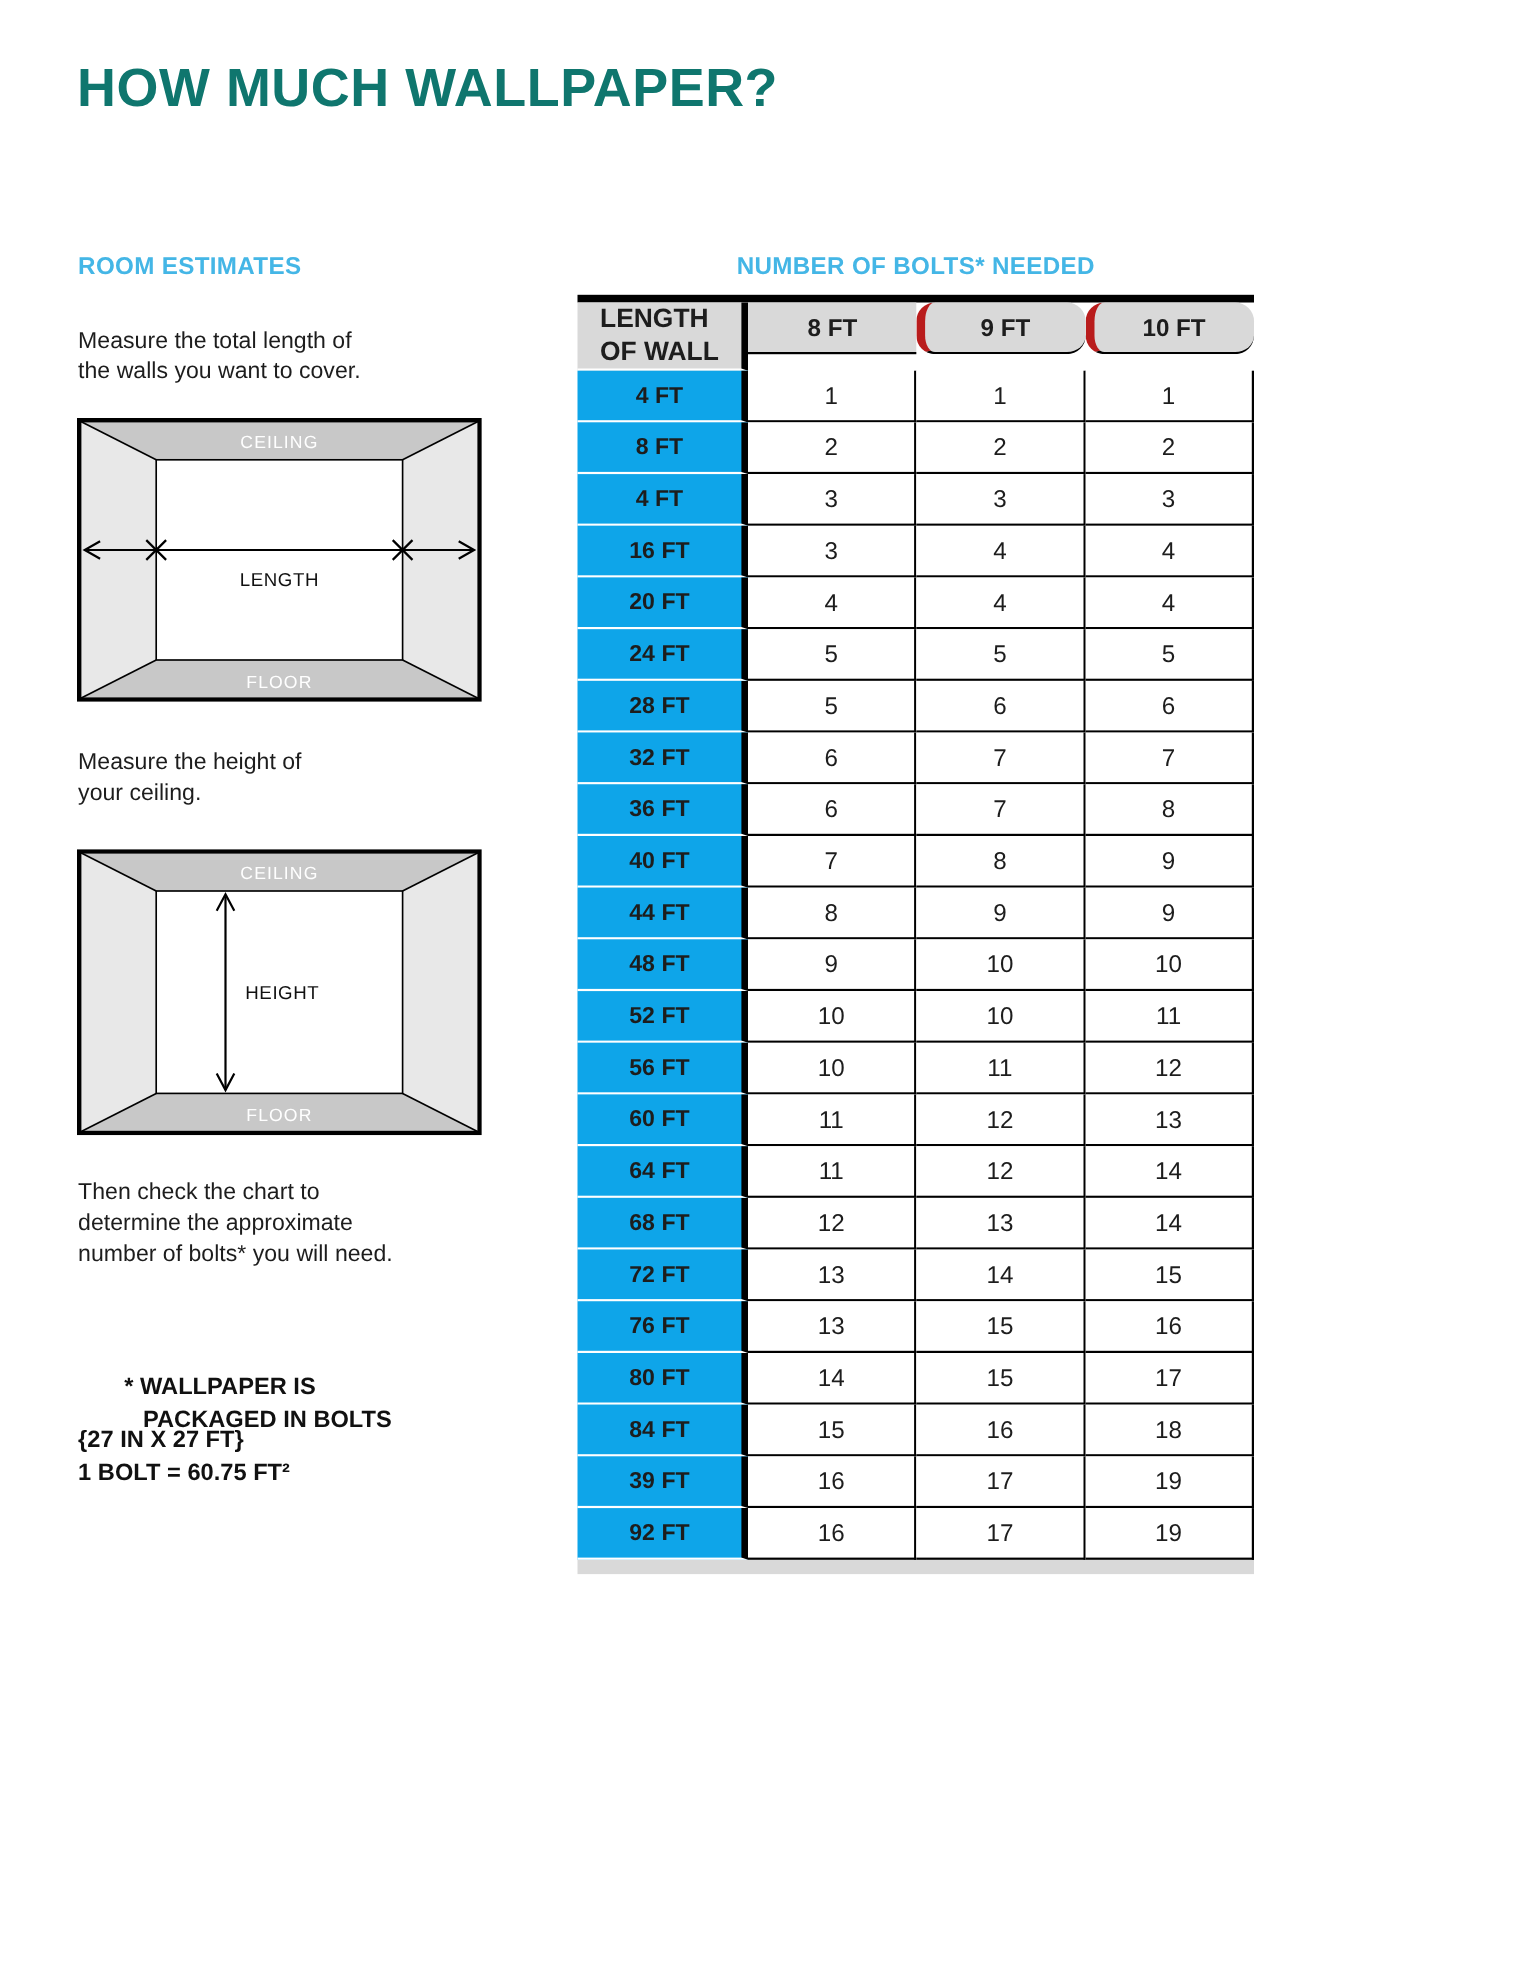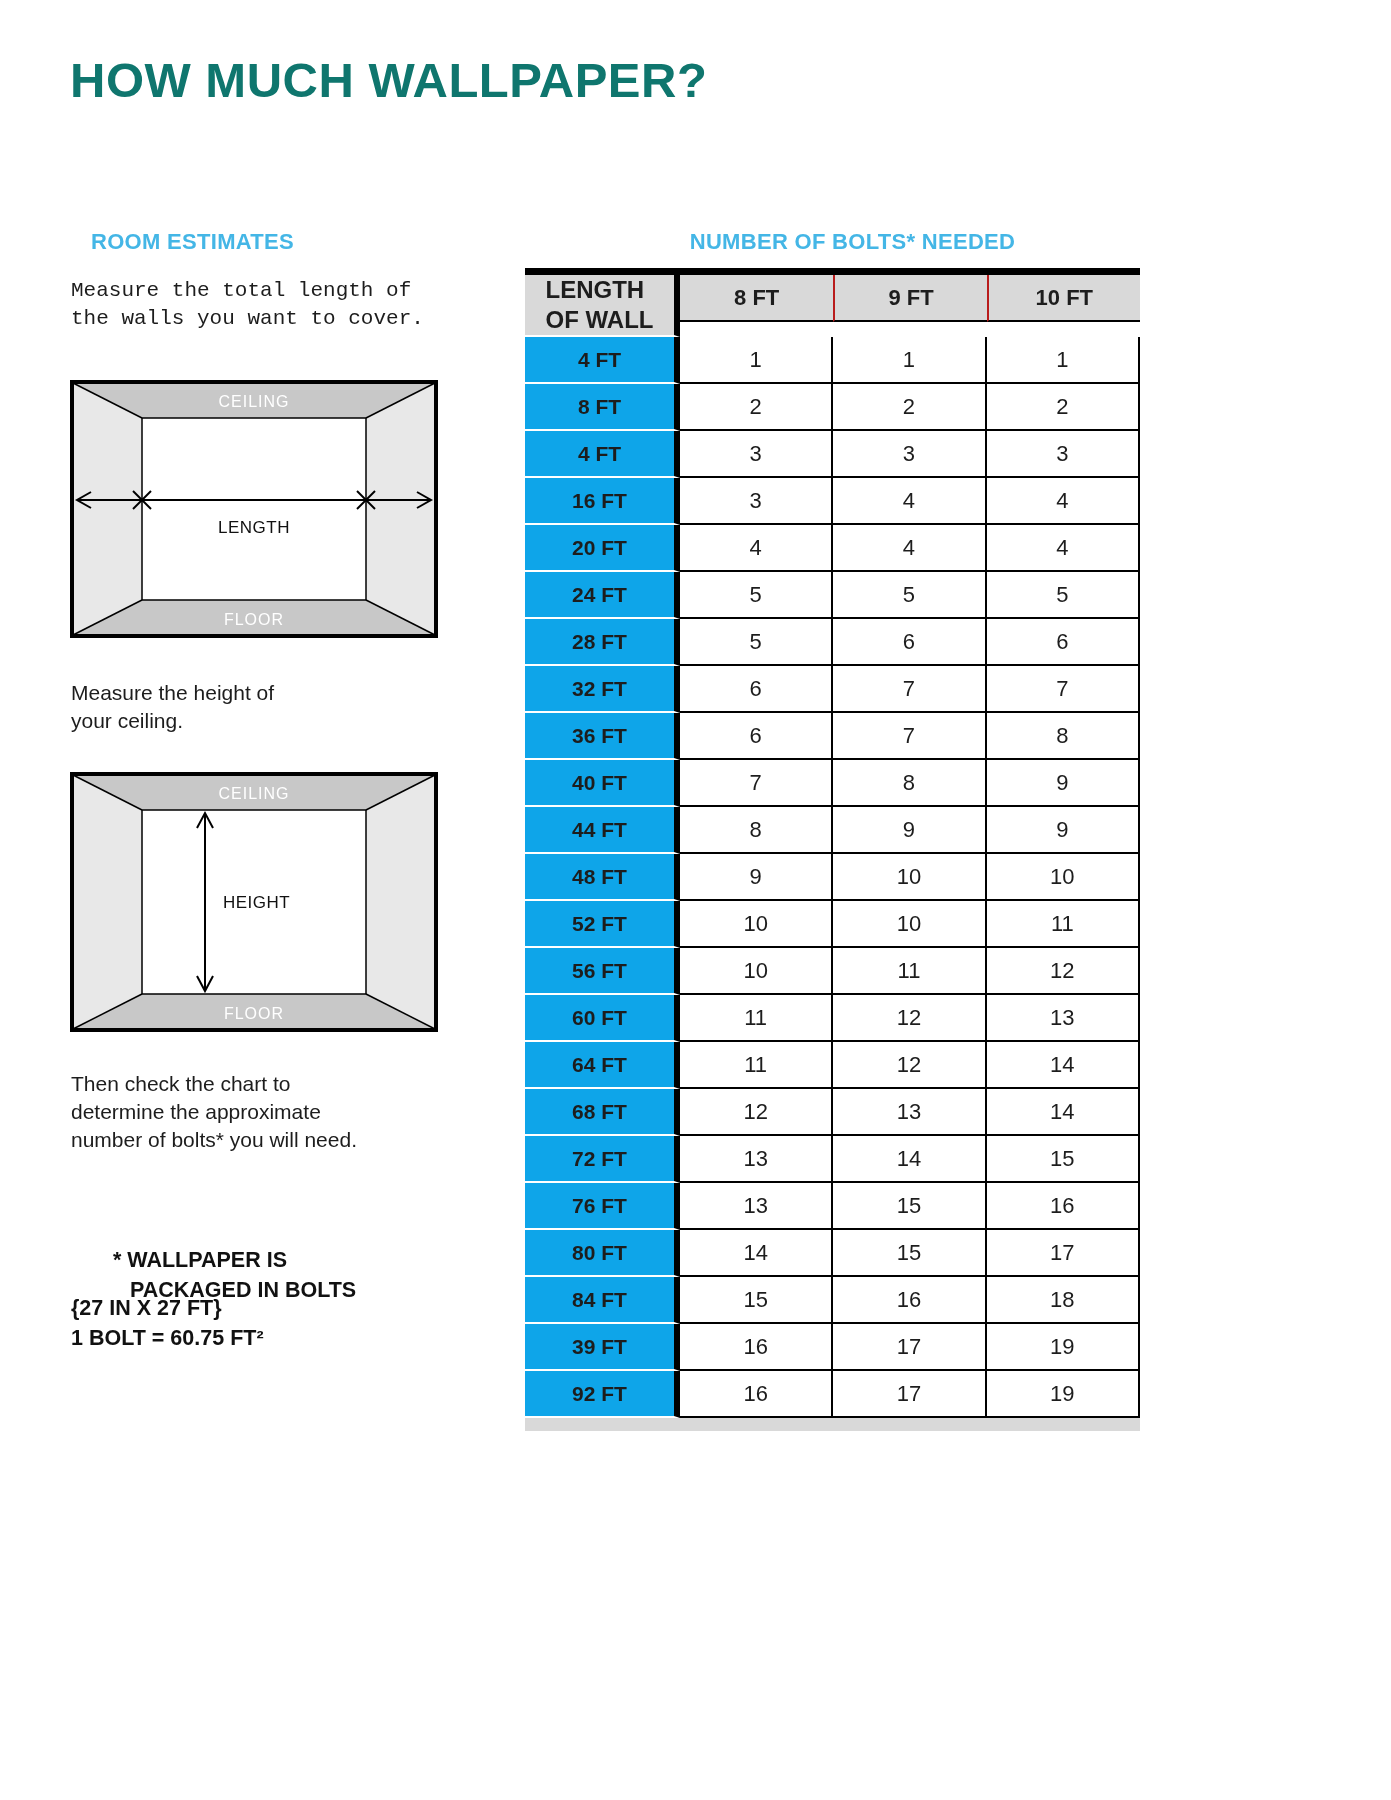--- a/index.html
+++ b/index.html
@@ -19,36 +19,35 @@
     font-size: 49px;
     font-weight: bold;
     color: #0f766e;
     letter-spacing: 0.5px;
   }
   .section-heading {
     font-size: 22px;
     font-weight: bold;
     color: #44b6e6;
     letter-spacing: 0.3px;
-    margin-left: 20px;
   }
   #room-estimates-heading { position: absolute; left: 71px; top: 229px; }
   #table-heading {
     position: absolute; left: 525px; top: 229px;
     width: 615px; text-align: center;
   }
   .body-text {
     position: absolute;
     left: 71px;
     font-size: 21px;
     line-height: 1.33;
     white-space: pre-line;
     color: #1d1d1d;
   }
-  #para1 { top: 277px; font-family: Liberation Mono, monospace; }
+  #para1 { top: 296px; }
   #para2 { top: 679px; }
   #para3 { top: 1070px; }
   .diagram { position: absolute; left: 70px; }
   #diagram1 { top: 380px; }
   #diagram2 { top: 772px; }
   .note-block {
     position: absolute; left: 71px; top: 1245px;
     font-size: 21.5px; font-weight: bold; line-height: 1.4; color: #111; margin-left: 42px;
   }
   .note-block .line2 { padding-left: 17px; }
@@ -81,21 +80,21 @@
     font-weight: bold; font-size: 24px;
     border-bottom: 3px solid #fff;
   }
   .col-heads { display: grid; grid-template-columns: 1fr 1fr 1fr; }
   .col-head {
     background: #d9d9d9; height: 45px;
     display: flex; align-items: center; justify-content: center;
     font-weight: bold; font-size: 22px;
     border-bottom: 2px solid #000;
   }
-  .col-head + .col-head { border-left: 2px solid #b91c1c; }
+  .col-head + .col-head { border-left: 8px solid #b91c1c; border-radius: 17px; }
 
   .trow { display: grid; grid-template-columns: 155px 1fr 1fr 1fr; height: 47px; }
   .lab-cell {
     background: #0ea5e9;
     border-right: 6px solid #000;
     border-bottom: 2px solid #fff;
     display: flex; align-items: center; justify-content: center;
     font-weight: bold; font-size: 21px;
   }
   .val-cell {

